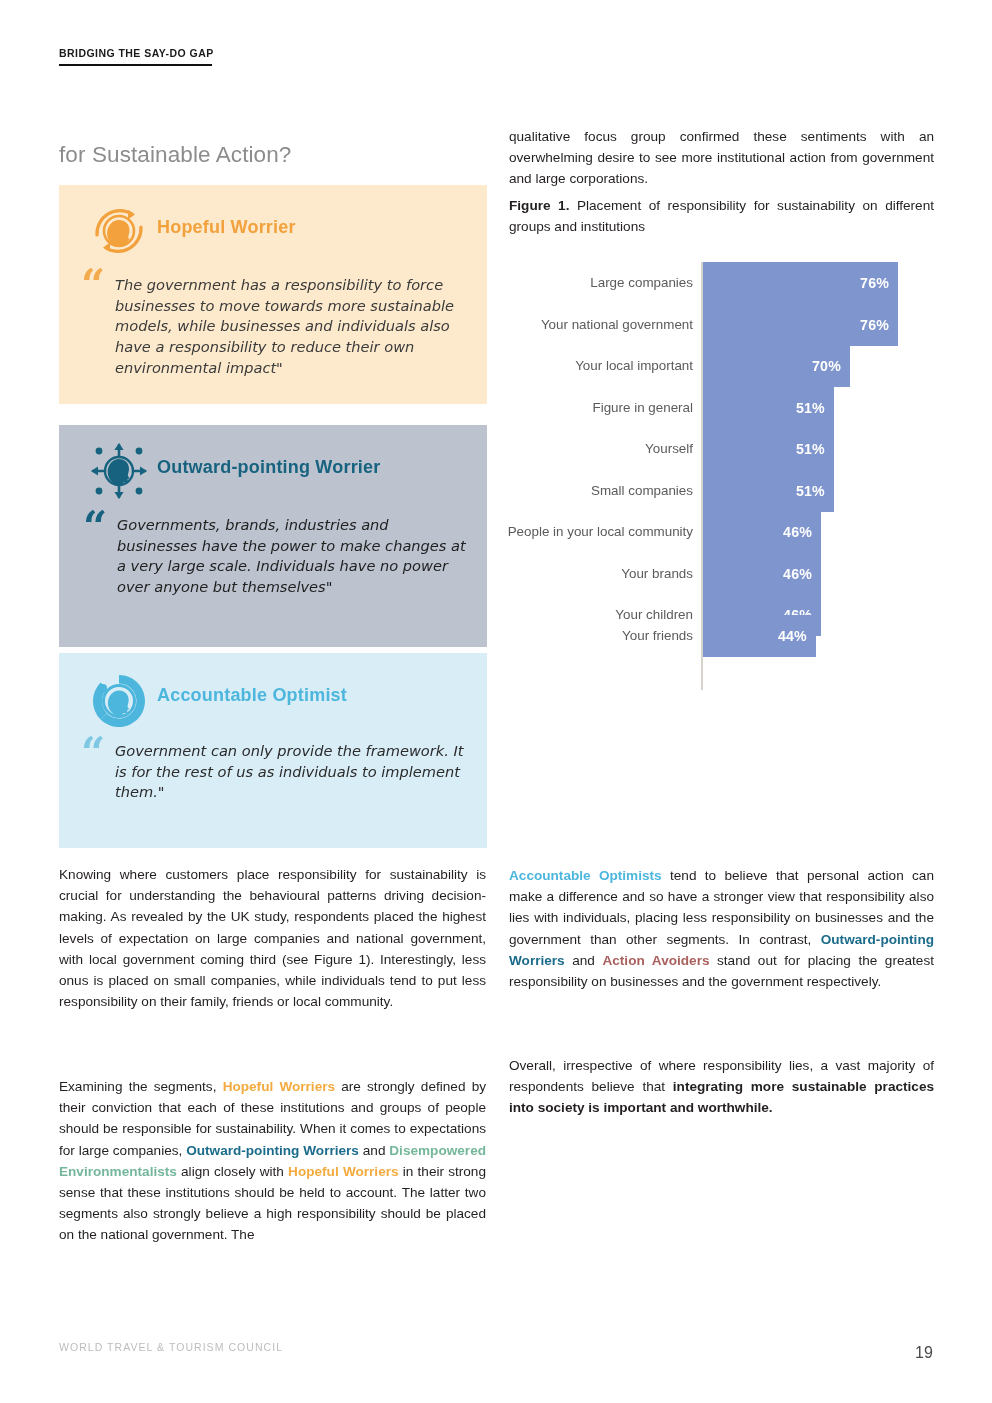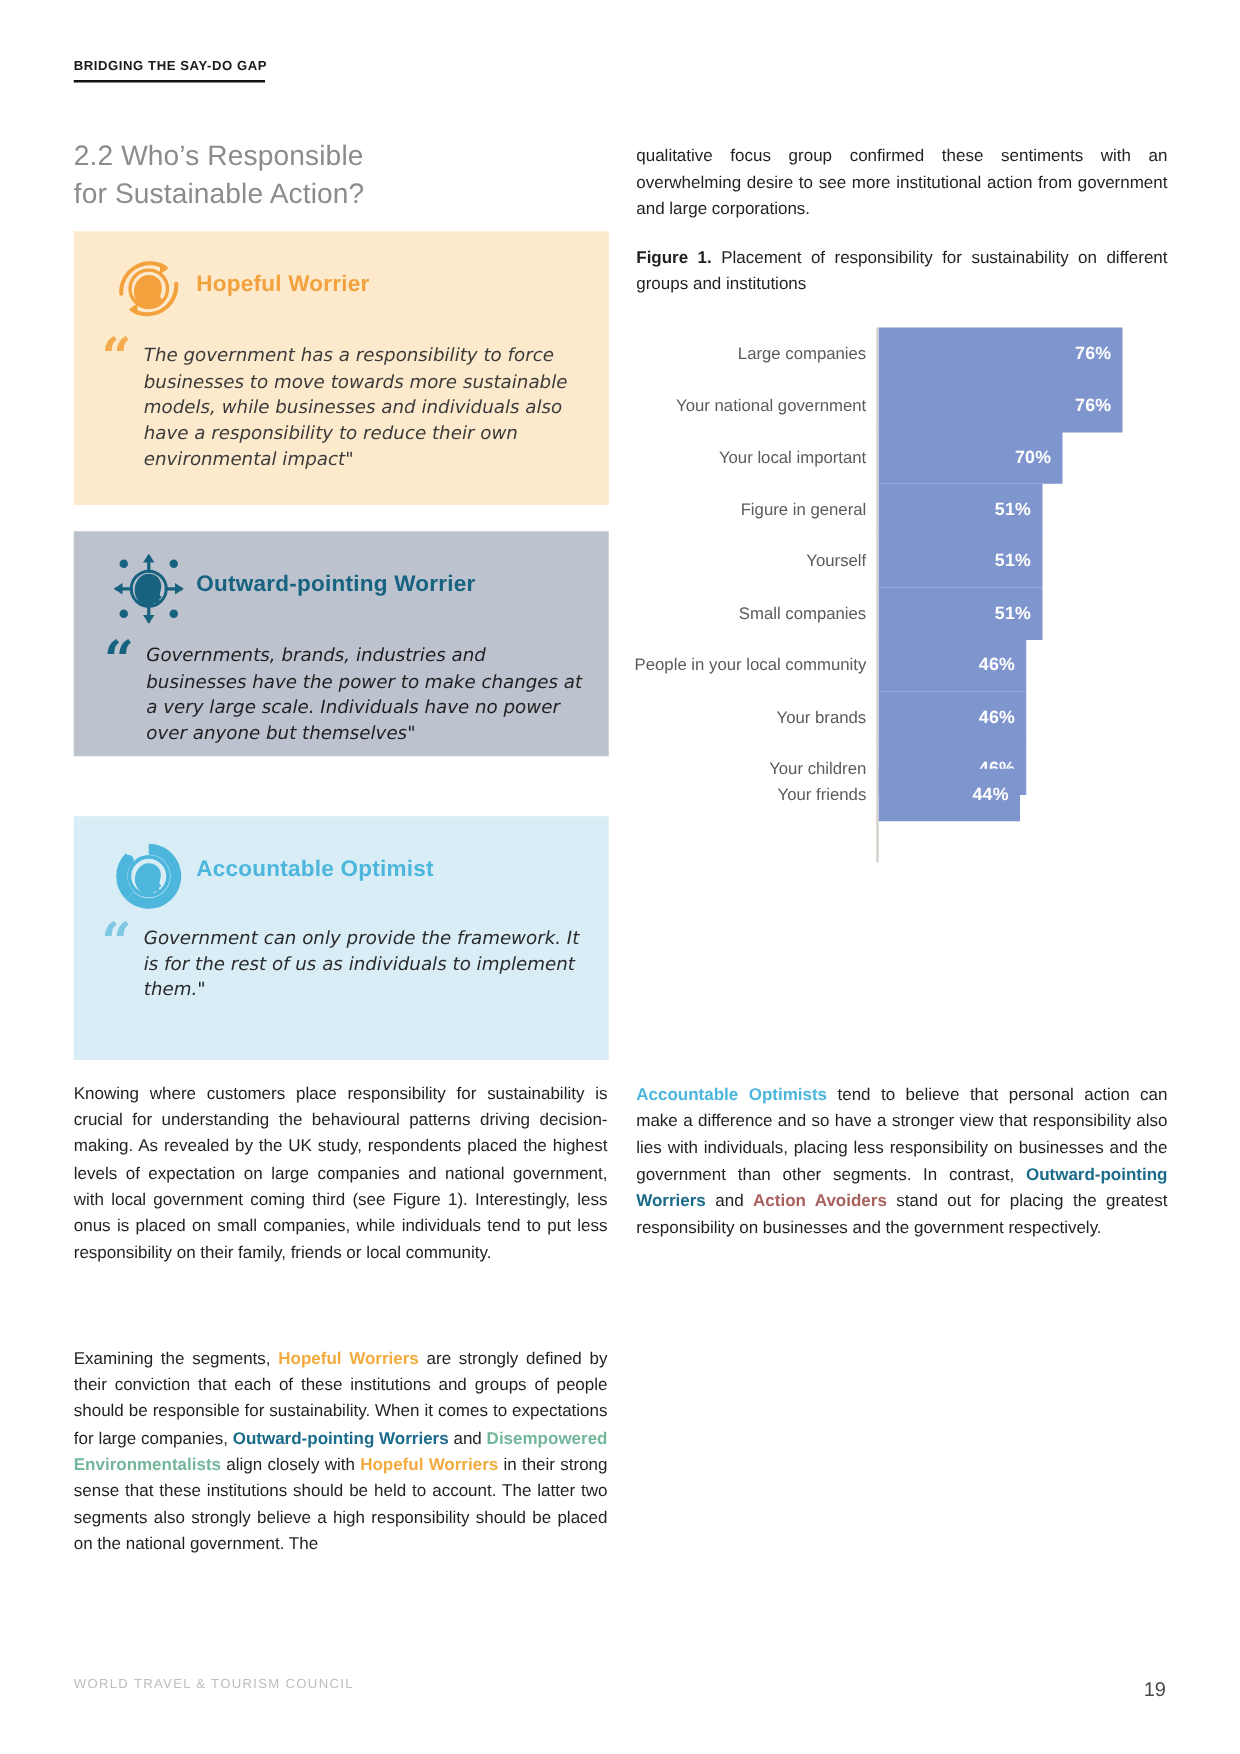--- a/index.html
+++ b/index.html
@@ -54,21 +54,21 @@
 
   
   .card {
     position: absolute;
     left: 59px;
     width: 428px;
     box-sizing: border-box;
     padding-left: 39px;
   }
   .card-hopeful   { top: 185px;  height: 219px; background: #fdeacd; }
-  .card-outward   { top: 425px;  height: 180px; background: #bcc3cf; }
+  .card-outward   { top: 425px;  height: 222px; background: #bcc3cf; }
   .card-optimist  { top: 653px;  height: 195px; background: #d9edf6; }
 
   .card-icon {
     position: absolute;
     left: 28px;
     top: 14px;
     width: 64px;
     height: 64px;
   }
   .card-optimist .card-icon { top: 16px; }
@@ -228,21 +228,21 @@
 </style>
 </head>
 <body>
 
 <div class="page">
 
   <div class="runhead">BRIDGING THE SAY-DO GAP</div>
   <div class="runhead-rule"></div>
 
   <div class="section-title">
-    <span>2.2 Who’s Responsible</span><br>
+    <br>
     <span>for Sustainable Action?</span>
   </div>
 
   <div class="card card-hopeful">
     <span class="card-icon">
       <svg viewBox="0 0 64 64" width="64" height="64">
         <g fill="none" stroke="#F2A13C" stroke-width="3.2" stroke-linecap="round">
           <path d="M10 36 A23 23 0 0 1 45 15"></path>
           <path d="M54 28 A23 23 0 0 1 19 49"></path>
         </g>
@@ -291,21 +291,21 @@
         <circle cx="32" cy="32" r="15.5" fill="none" stroke="#4CB6DD" stroke-width="3"></circle>
         <circle cx="16" cy="19" r="4" fill="#4CB6DD"></circle>
         <path d="M32 21.5 c6 0 9.7 4.3 9.7 9.6 c0 2.9 -1.3 5.2 -1.1 6.7 c0.2 1.2 1.5 1.3 1.3 2.2 c-0.15 0.75 -1.5 0.75 -1.7 1.45 c-0.2 0.8 0.7 1.3 0.2 2 c-0.5 0.75 -2.9 0.6 -4.1 0.85 c-1 0.25 -0.6 1.75 -1.5 2.1 c-2.1 0.85 -5.6 0.2 -7.8 -1.2 c-3.8 -2.5 -6.1 -6.4 -6.1 -11.1 C21 27.3 25.8 21.5 32 21.5 z" fill="#4CB6DD"></path>
       </svg>
     </span>
     <div class="card-title">Accountable Optimist</div>
     <div class="quote-mark">“</div>
     <div class="card-quote">Government can only provide the framework. It is for the rest of us as individuals to implement them."</div>
   </div>
 
-  <div class="rcol body-text" id="rtext-intro" style="position:absolute;">qualitative focus group confirmed these sentiments with an overwhelming desire to see more institutional action from government and large corporations.</div>
+  <div class="rcol body-text" id="rtext-intro" style="position:absolute;margin-top:12px;">qualitative focus group confirmed these sentiments with an overwhelming desire to see more institutional action from government and large corporations.</div>
 
   <div class="rcol body-text" id="fig-caption" style="position:absolute;">
     <span class="fig-label">Figure 1.</span><span> Placement of responsibility for sustainability on different groups and institutions</span>
   </div>
 
   <div class="chart">
     <div class="chart-axis"></div>
     <div id="chart-rows">
         <div class="chart-row" style="top: 0px;">
           <div class="chart-label">Large companies</div>
@@ -373,17 +373,20 @@
   <div class="lcol body-text" id="ltext-p1" style="position:absolute;">Knowing where customers place responsibility for sustainability is crucial for understanding the behavioural patterns driving decision-making. As revealed by the UK study, respondents placed the highest levels of expectation on large companies and national government, with local government coming third (see Figure 1). Interestingly, less onus is placed on small companies, while individuals tend to put less responsibility on their family, friends or local community.</div>
 
   <div class="lcol body-text" id="ltext-p2" style="position:absolute;">
     <span>Examining the segments, </span><span class="seg-hopeful">Hopeful Worriers</span><span> are strongly defined by their conviction that each of these institutions and groups of people should be responsible for sustainability. When it comes to expectations for large companies, </span><span class="seg-outward">Outward-pointing Worriers</span><span> and </span><span class="seg-disemp">Disempowered Environmentalists</span><span> align closely with </span><span class="seg-hopeful">Hopeful Worriers</span><span> in their strong sense that these institutions should be held to account. The latter two segments also strongly believe a high responsibility should be placed on the national government. The</span>
   </div>
 
   <div class="rcol body-text" id="rtext-p1" style="position:absolute;">
     <span class="seg-optimist">Accountable Optimists</span><span> tend to believe that personal action can make a difference and so have a stronger view that responsibility also lies with individuals, placing less responsibility on businesses and the government than other segments. In contrast, </span><span class="seg-outward">Outward-pointing Worriers</span><span> and </span><span class="seg-avoider">Action Avoiders</span><span> stand out for placing the greatest responsibility on businesses and the government respectively.</span>
   </div>
 
+  <div class="rcol body-text" id="rtext-p2" style="position:absolute;">
+    <span>Overall, irrespective of where responsibility lies, a vast majority of respondents believe that </span><span class="bold">integrating more sustainable practices into society is important and worthwhile.</span>
+  </div>
 
   <div class="footer-brand">WORLD TRAVEL &amp; TOURISM COUNCIL</div>
   <div class="footer-page">19</div>
 
 </div>
 
 </body></html>

